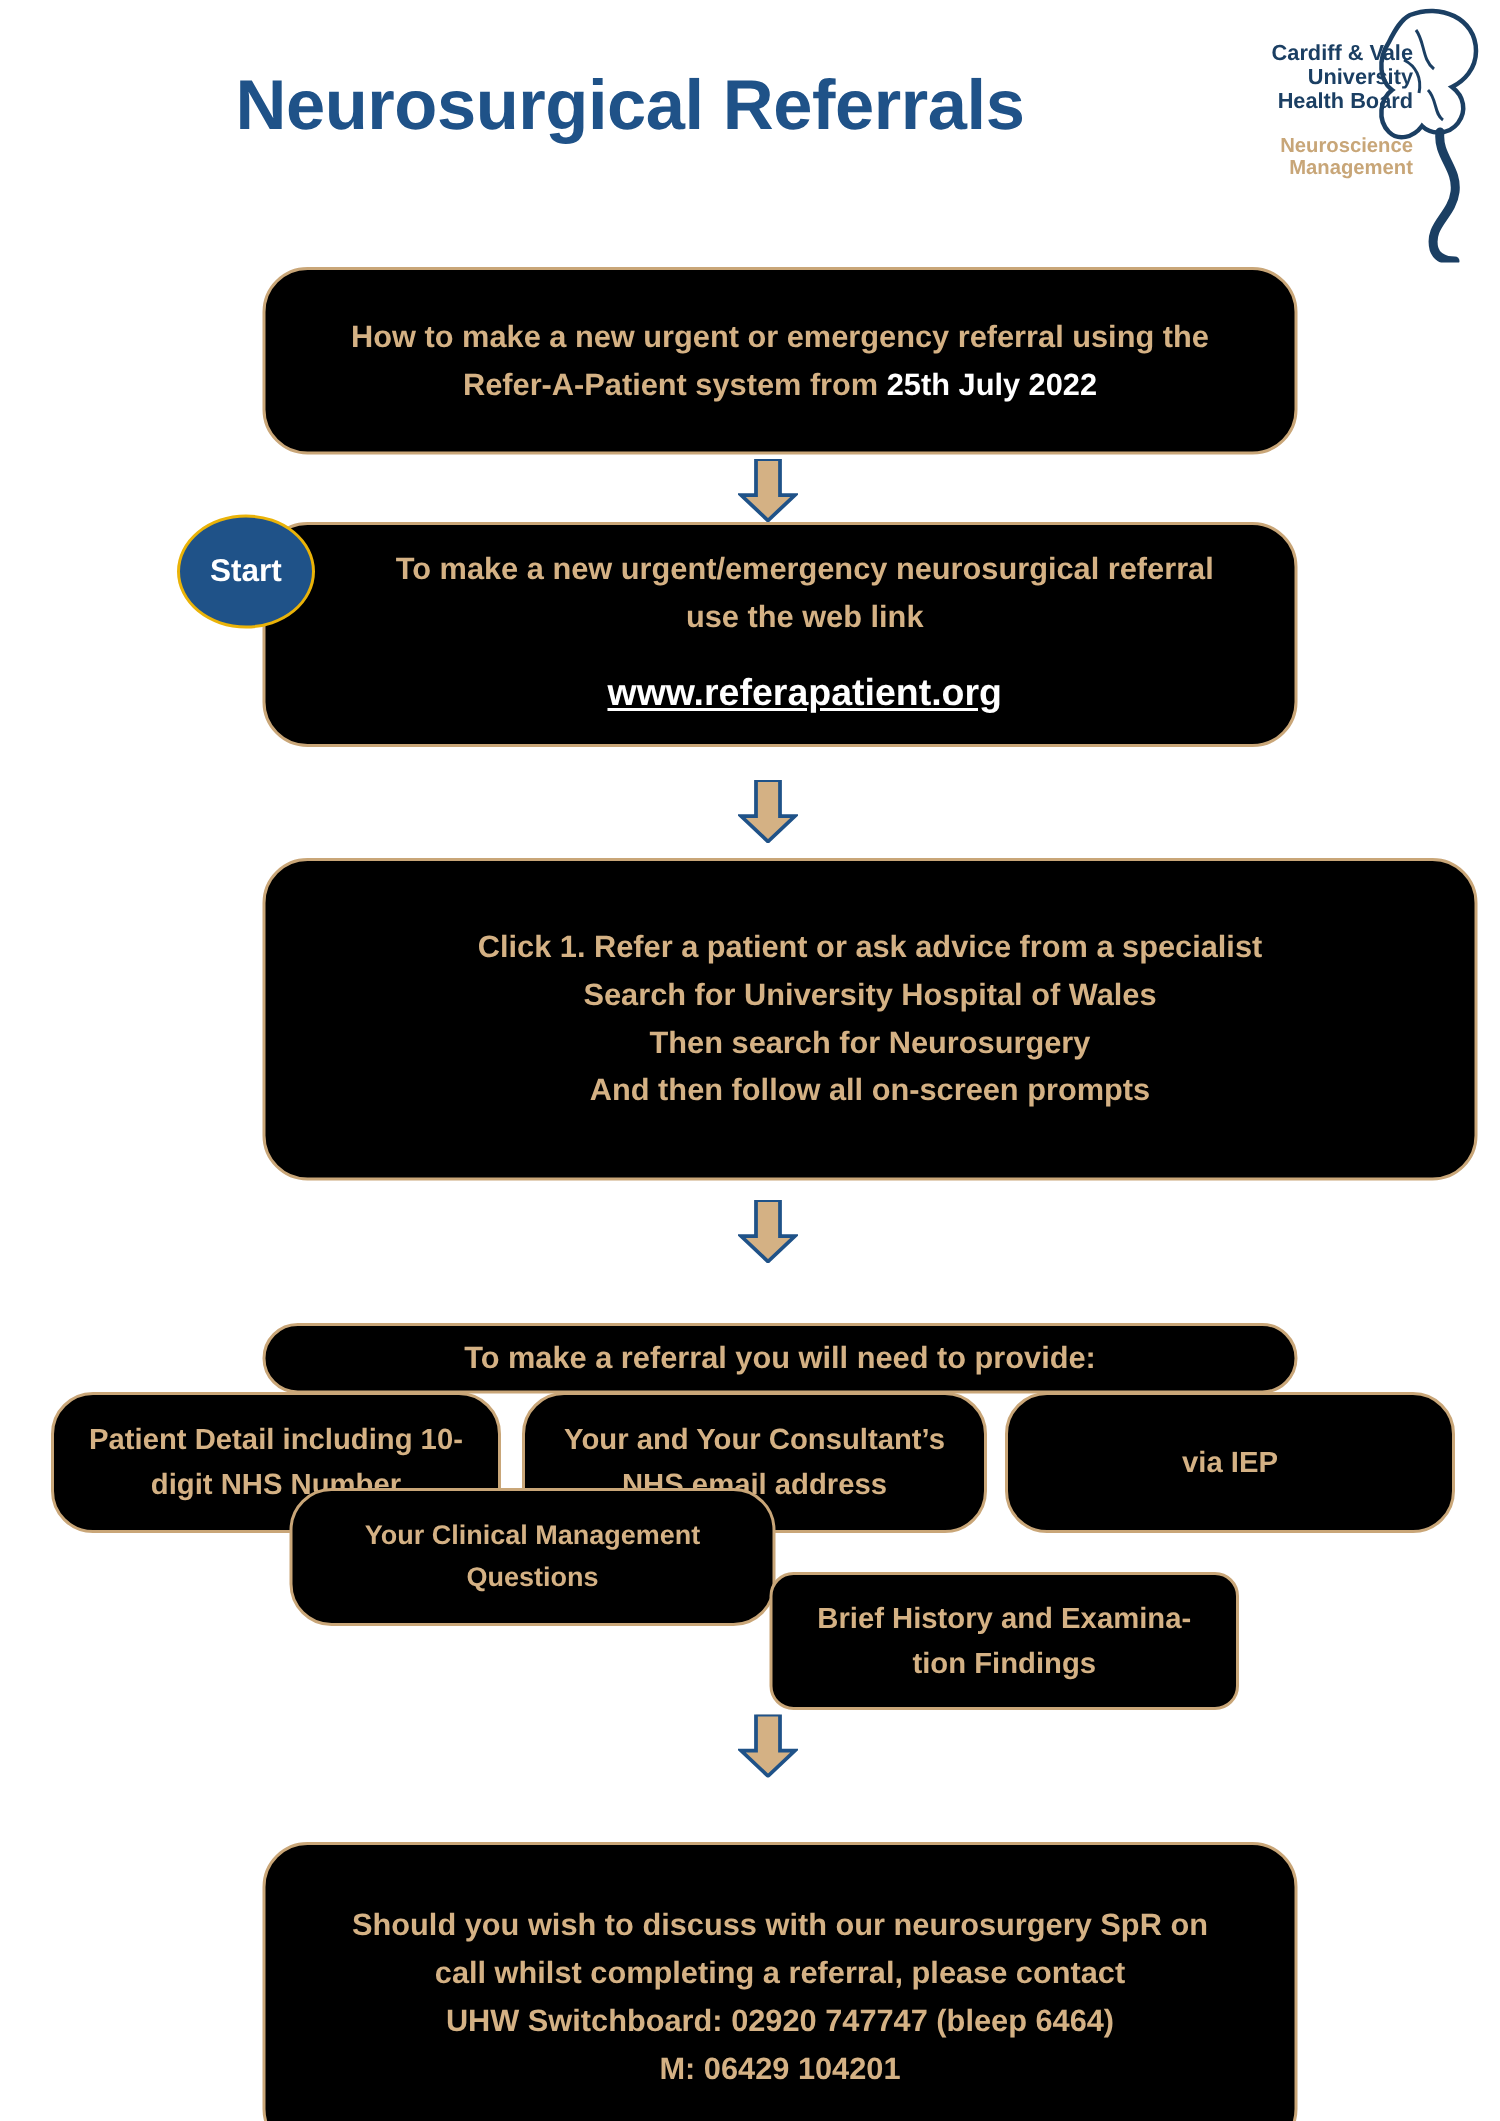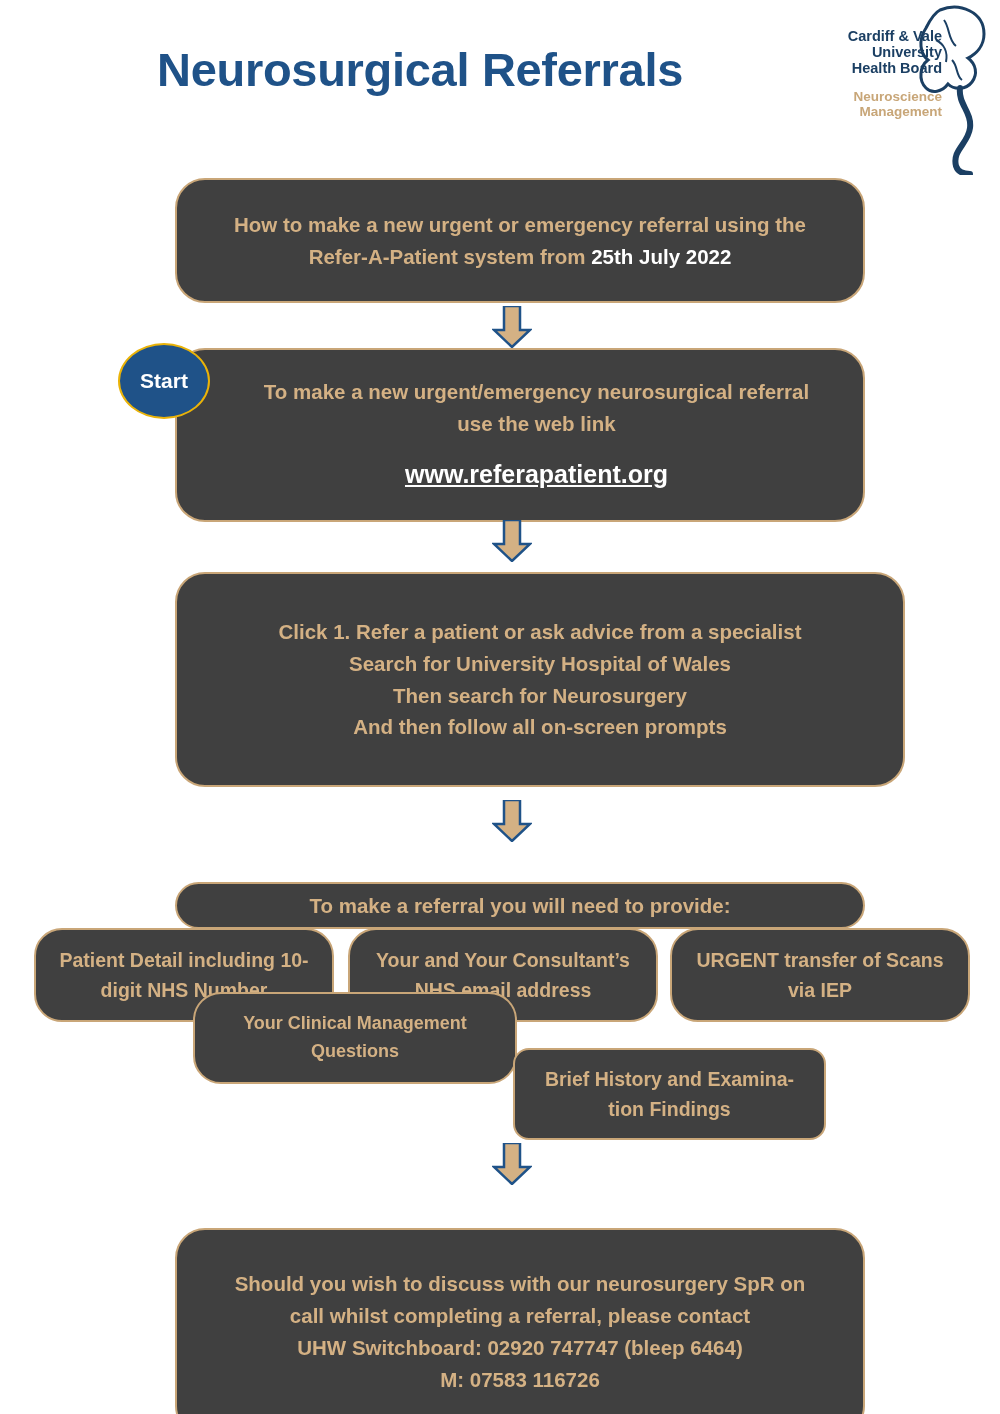--- a/index.html
+++ b/index.html
@@ -38,21 +38,21 @@
     width: 110px;
     text-align: right;
     line-height: 1.12;
   }
   .logo-l1 { font-size: 14.5px; font-weight: bold; color: #1b3f63; }
   .logo-l2 { font-size: 13.5px; font-weight: bold; color: #c8a678; margin-top: 12px; line-height:1.15;}
 
   
   .box {
     position: absolute;
-    background: #404040;
+    background: #000000;
     border: 2px solid #c9a678;
     border-radius: 30px;
     color: #d4b184;
     font-weight: bold;
     display: flex;
     flex-direction: column;
     align-items: center;
     justify-content: center;
     text-align: center;
     padding: 10px 22px;
@@ -85,22 +85,22 @@
     font-weight: bold;
     font-size: 21px;
     display: flex;
     align-items: center;
     justify-content: center;
     z-index: 3;
   }
 
   
   #box-intro   { left: 175px; top: 178px;  width: 690px; height: 125px; font-size: 20.5px; }
-  #box-weblink { left: 175px; top: 348px;  width: 690px; height: 174px; font-size: 20.5px; padding-left: 55px;}
-  #box-steps   { left: 175px; top: 572px;  width: 730px; height: 215px; font-size: 20.5px; }
+  #box-weblink { left: 175px; top: 348px;  width: 690px; height: 150px; font-size: 20.5px; padding-left: 55px;}
+  #box-steps   { left: 175px; top: 572px;  width: 810px; height: 215px; font-size: 20.5px; }
   #box-provide { left: 175px; top: 855px;  width: 690px; height: 47px;  font-size: 20.5px; margin-top: 27px; }
 
   #box-r1a { left: 34px;  top: 928px; width: 300px; height: 94px; font-size: 19.5px; border-radius: 28px;}
   #box-r1b { left: 348px; top: 928px; width: 310px; height: 94px; font-size: 19.5px; border-radius: 28px;}
   #box-r1c { left: 670px; top: 928px; width: 300px; height: 94px; font-size: 19.5px; border-radius: 28px;}
 
   #box-r2a { left: 193px; top: 992px; width: 324px; height: 92px; font-size: 18px; border-radius: 28px;}
   #box-r2b { left: 513px; top: 1048px; width: 313px; height: 92px; font-size: 19.5px; border-radius: 16px;}
 
   #box-contact { left: 175px; top: 1228px; width: 690px; height: 208px; font-size: 20.5px; }
@@ -171,36 +171,35 @@
 
   <div class="box" id="box-r1a">
     <span class="ln">Patient Detail including 10-</span>
     <span class="ln">digit NHS Number</span>
   </div>
   <div class="box" id="box-r1b">
     <span class="ln">Your and Your Consultant’s</span>
     <span class="ln">NHS email address</span>
   </div>
   <div class="box" id="box-r1c">
-    <span class="ln">URGENT transfer of Scans</span>
     <span class="ln">via IEP</span>
   </div>
   <div class="box" id="box-r2a">
     <span class="ln">Your Clinical Management</span>
     <span class="ln">Questions</span>
   </div>
   <div class="box" id="box-r2b">
     <span class="ln">Brief History and Examina-</span>
     <span class="ln">tion Findings</span>
   </div>
 
   <svg class="arrow" id="arrow-4" viewBox="0 0 40 42">
     <path d="M12 0 H28 V24 H38 L20 41 L2 24 H12 Z" fill="#d4b184" stroke="#1f5288" stroke-width="2.5"></path>
   </svg>
 
   <div class="box" id="box-contact">
     <span class="ln">Should you wish to discuss with our neurosurgery SpR on</span>
     <span class="ln">call whilst completing a referral, please contact</span>
     <span class="ln">UHW Switchboard: 02920 747747 (bleep 6464)</span>
-    <span class="ln">M: 07583 116726</span>
+    <span class="ln">M: 06429 104201</span>
   </div>
 
 </div>
 
 </body></html>

